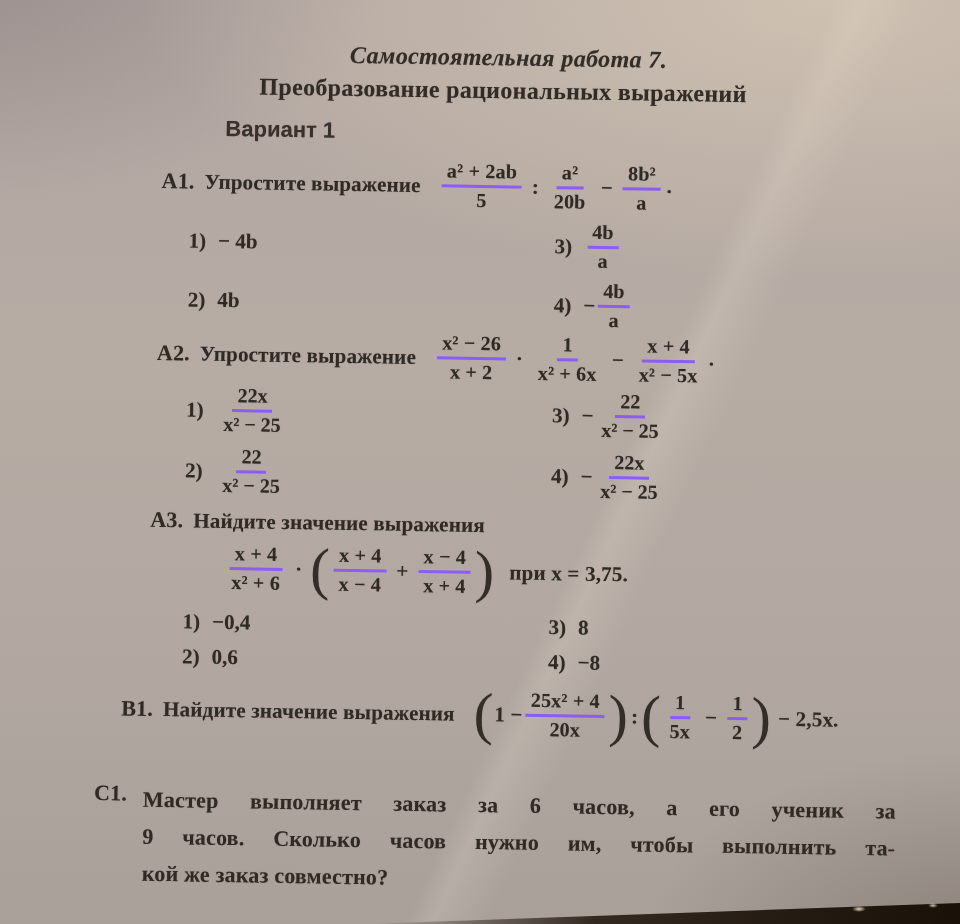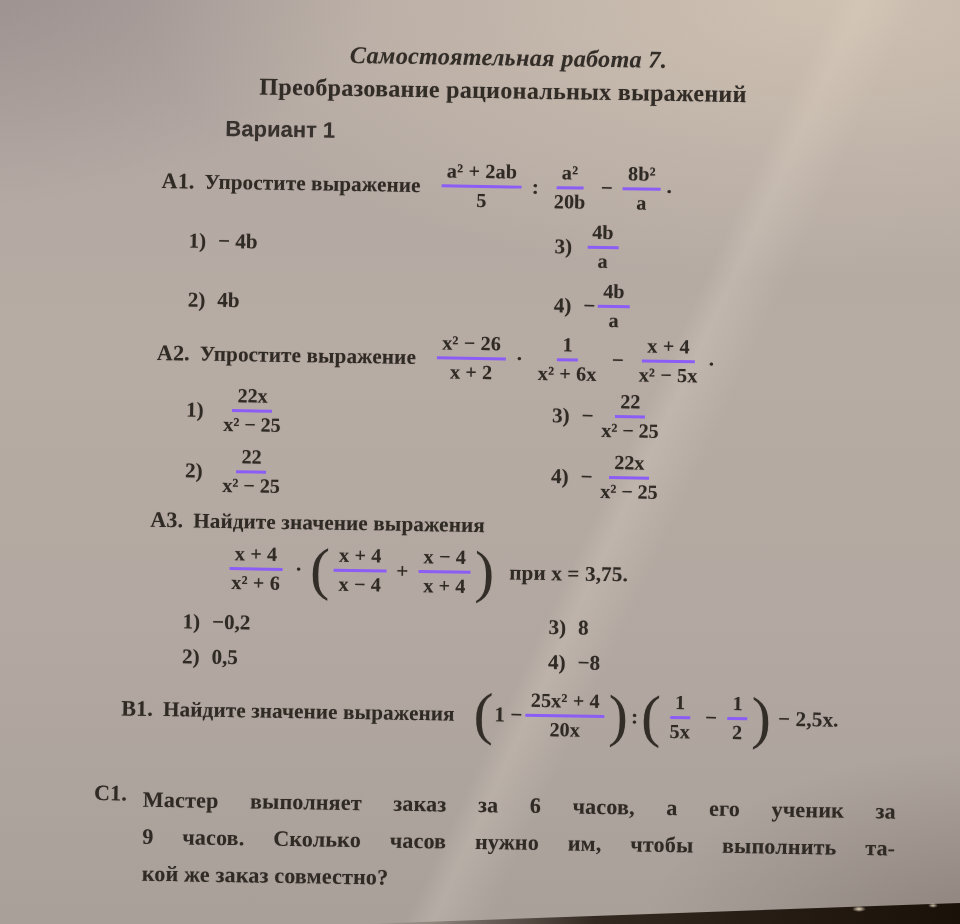--- a/index.html
+++ b/index.html
@@ -190,29 +190,29 @@
       <span class="num">x − 4</span>
       <span class="den">x + 4</span>
     </span>
     <span class="paren">)</span>
     <span class="tail">при  x = 3,75.</span>
   </div>
 
   <div class="ans-grid" style="left:186px;top:614px;row-gap:10px;">
     <div class="ans-item">
       <span class="ans-n">1)</span>
-      <span>−0,2</span>
+      <span>−0,4</span>
     </div>
     <div class="ans-item">
       <span class="ans-n">3)</span>
       <span>8</span>
     </div>
     <div class="ans-item">
       <span class="ans-n">2)</span>
-      <span>0,5</span>
+      <span>0,6</span>
     </div>
     <div class="ans-item">
       <span class="ans-n">4)</span>
       <span>−8</span>
     </div>
   </div>
 
   <div class="prob" style="left:126px;top:688px;">
     <span class="plabel">В1.</span>
     <span class="prompt">Найдите значение выражения</span>

